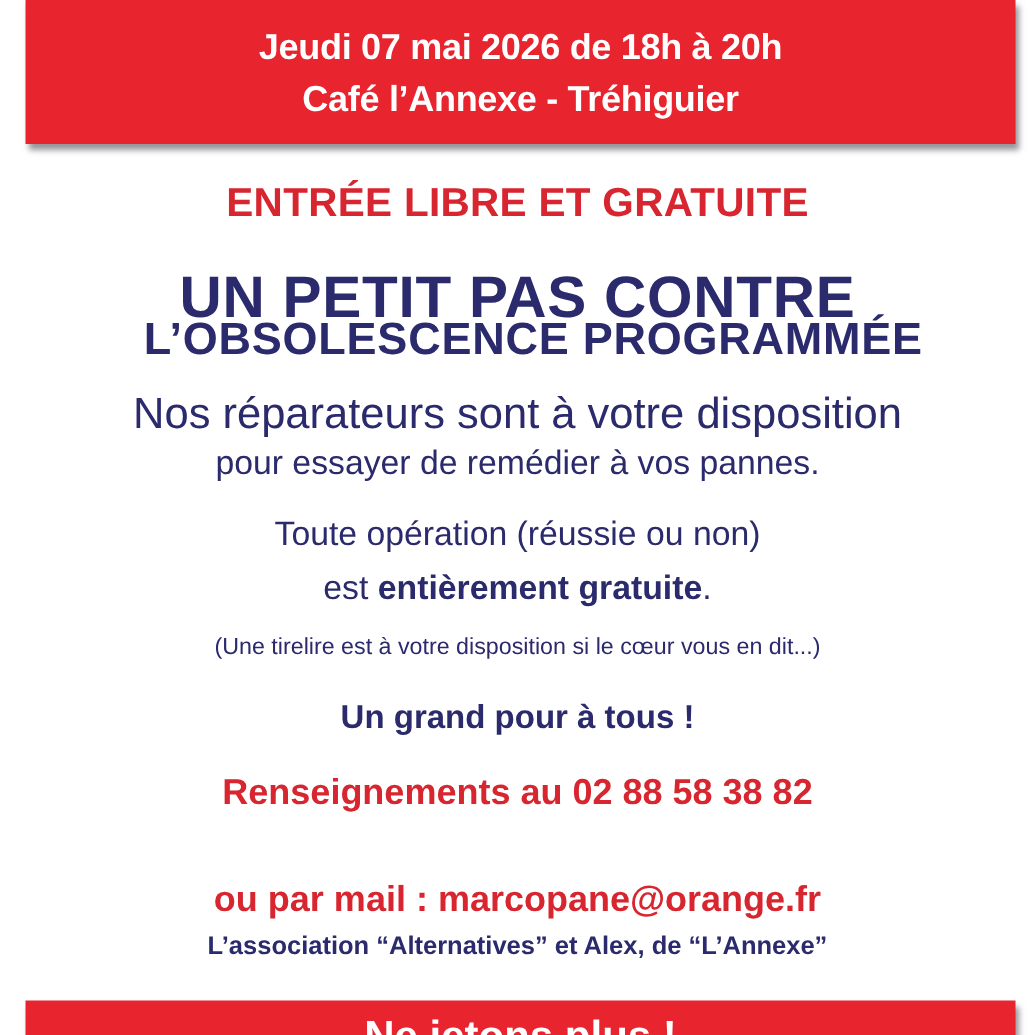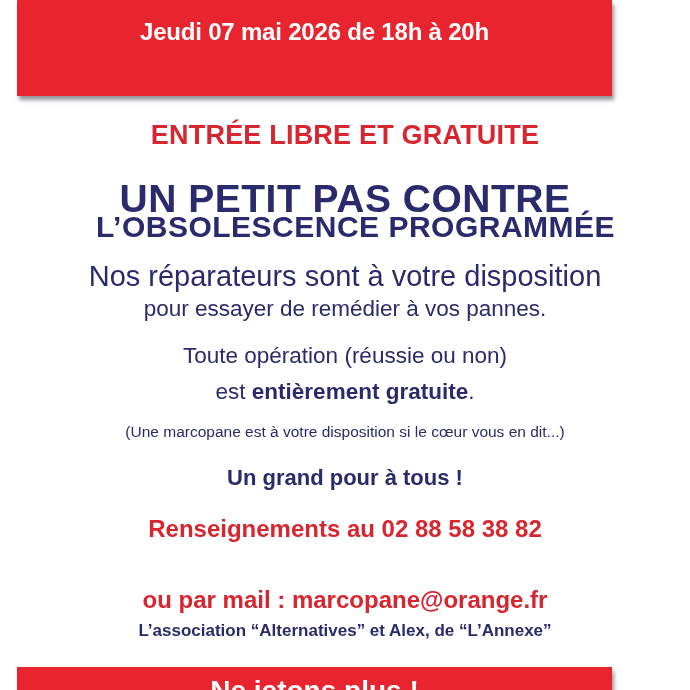--- a/index.html
+++ b/index.html
@@ -2,21 +2,21 @@
 <html><head>
   <meta charset="utf-8">
   <style>
     html, body { margin: 0; padding: 0; }
     body {
       width: 690px; height: 690px; overflow: hidden; position: relative;
       background: #ffffff;
       font-family: "Liberation Sans", "DejaVu Sans", sans-serif;
     }
     .banner {
-      position: absolute; left: 17px; width: 595px;
+      position: absolute; left: 17px; width: 660px;
       background: #e8242e;
       box-shadow: 2px 4px 4px rgba(60,60,70,0.55);
       color: #ffffff; text-align: center; font-weight: bold;
     }
     .banner.top { top: 0; height: 96px; }
     .banner.top .l1 { position: absolute; top: 18px; left: 0; right: 0; font-size: 24px; letter-spacing: -0.2px; }
     .banner.top .l2 { position: absolute; top: 53px; left: 0; right: 0; font-size: 24px; letter-spacing: -0.2px; }
     .banner.bottom { top: 667px; height: 40px; }
     .banner.bottom .l1 { position: absolute; top: 8px; left: 0; right: 0; font-size: 28px; }
     .line { position: absolute; left: 0; right: 0; text-align: center; white-space: nowrap; }
@@ -34,35 +34,36 @@
     .t-merci { top: 465px; font-size: 22px; font-weight: bold; }
     .t-rens { top: 515px; font-size: 24px; font-weight: bold; }
     .t-mail { top: 553px; font-size: 24px; font-weight: bold; margin-top: 33px; }
     .t-assoc { top: 621px; font-size: 17px; font-weight: bold; }
   </style>
 </head>
 <body>
 
 <div class="banner top">
   <div class="l1">Jeudi 07 mai 2026 de 18h à 20h</div>
+  <div class="l2">Café l’Annexe - Tréhiguier</div>
 </div>
 
 <div class="line red t-entree">ENTRÉE LIBRE ET GRATUITE</div>
 <div class="line navy t-petit1">UN PETIT PAS CONTRE</div>
 <div class="line navy t-petit2">L’OBSOLESCENCE PROGRAMMÉE</div>
 
 <div class="line navy t-rep1">Nos réparateurs sont à votre disposition</div>
 <div class="line navy t-rep2">pour essayer de remédier à vos pannes.</div>
 
 <div class="line navy t-op1">Toute opération (réussie ou non)</div>
 <div class="line navy t-op2">
   <span>est </span><span class="b">entièrement gratuite</span><span>.</span>
 </div>
 
-<div class="line navy t-tire">(Une marcopane est à votre disposition si le cœur vous en dit...)</div>
+<div class="line navy t-tire">(Une tirelire est à votre disposition si le cœur vous en dit...)</div>
 <div class="line navy t-merci">Un grand pour à tous !</div>
 
 <div class="line red t-rens">Renseignements au 02 88 58 38 82</div>
 <div class="line red t-mail">ou par mail : marcopane@orange.fr</div>
 
 <div class="line navy t-assoc">L’association “Alternatives” et Alex, de “L’Annexe”</div>
 
 <div class="banner bottom">
   <div class="l1">Ne jetons plus !</div>
 </div>

